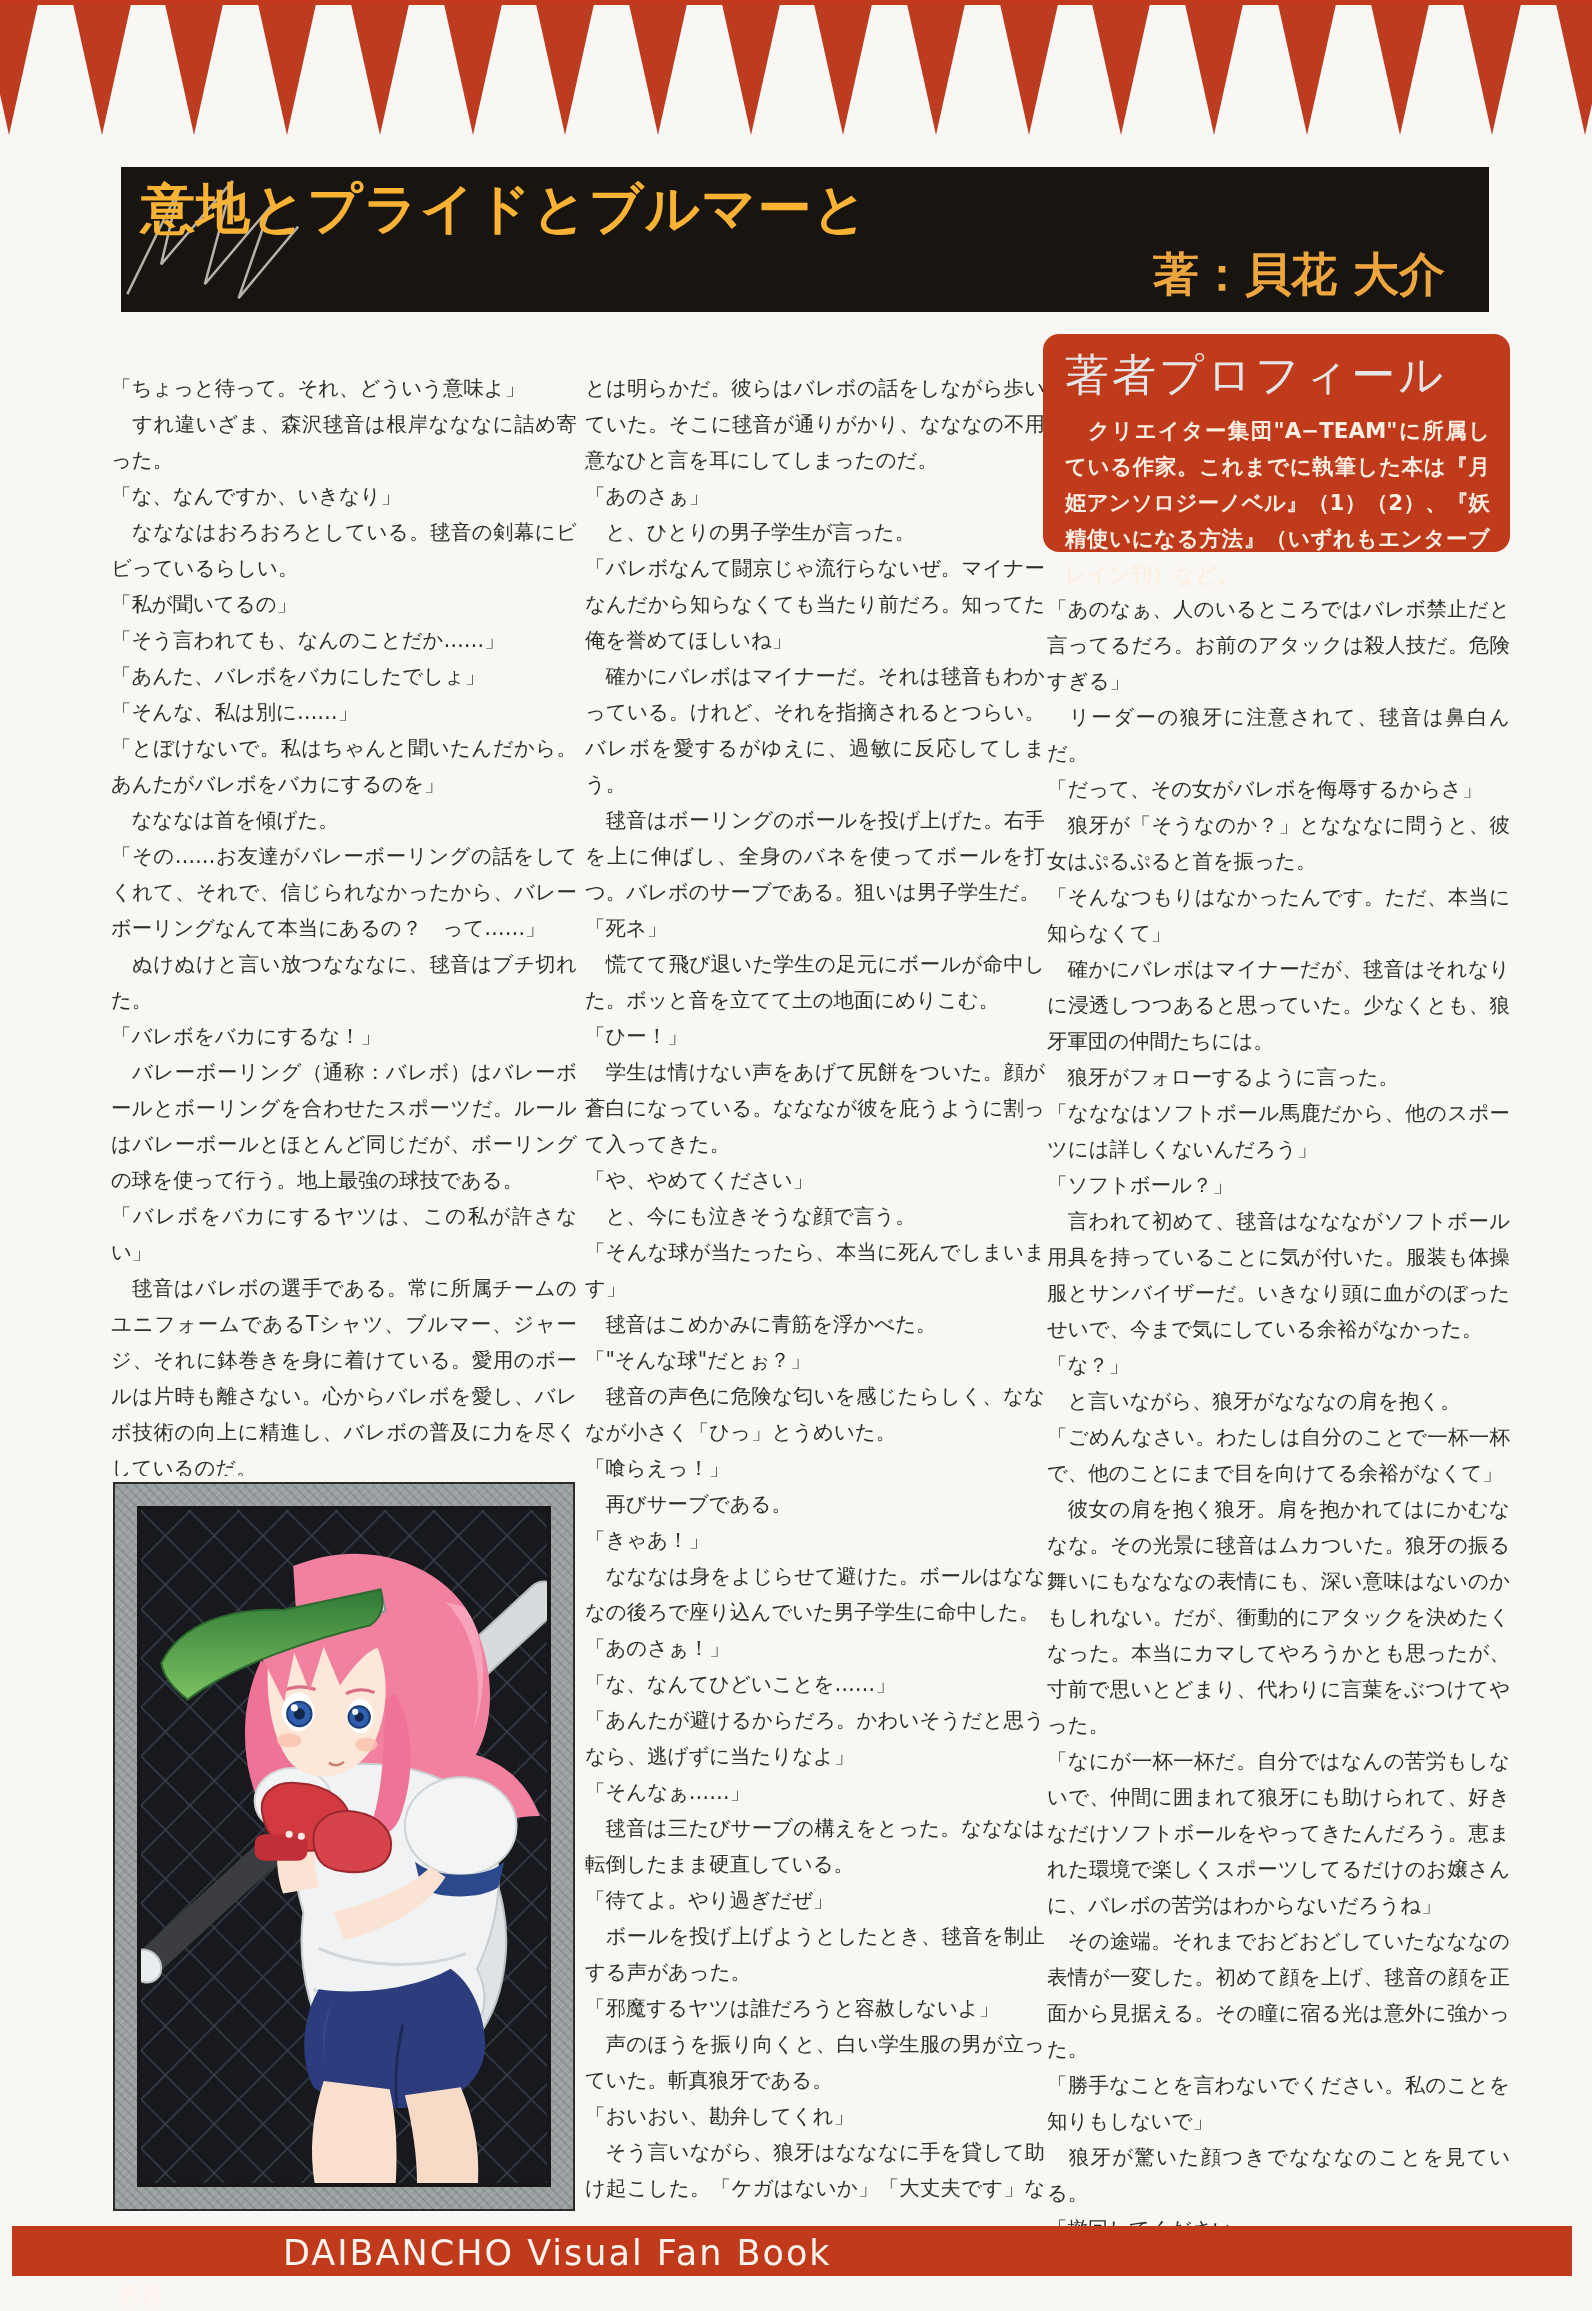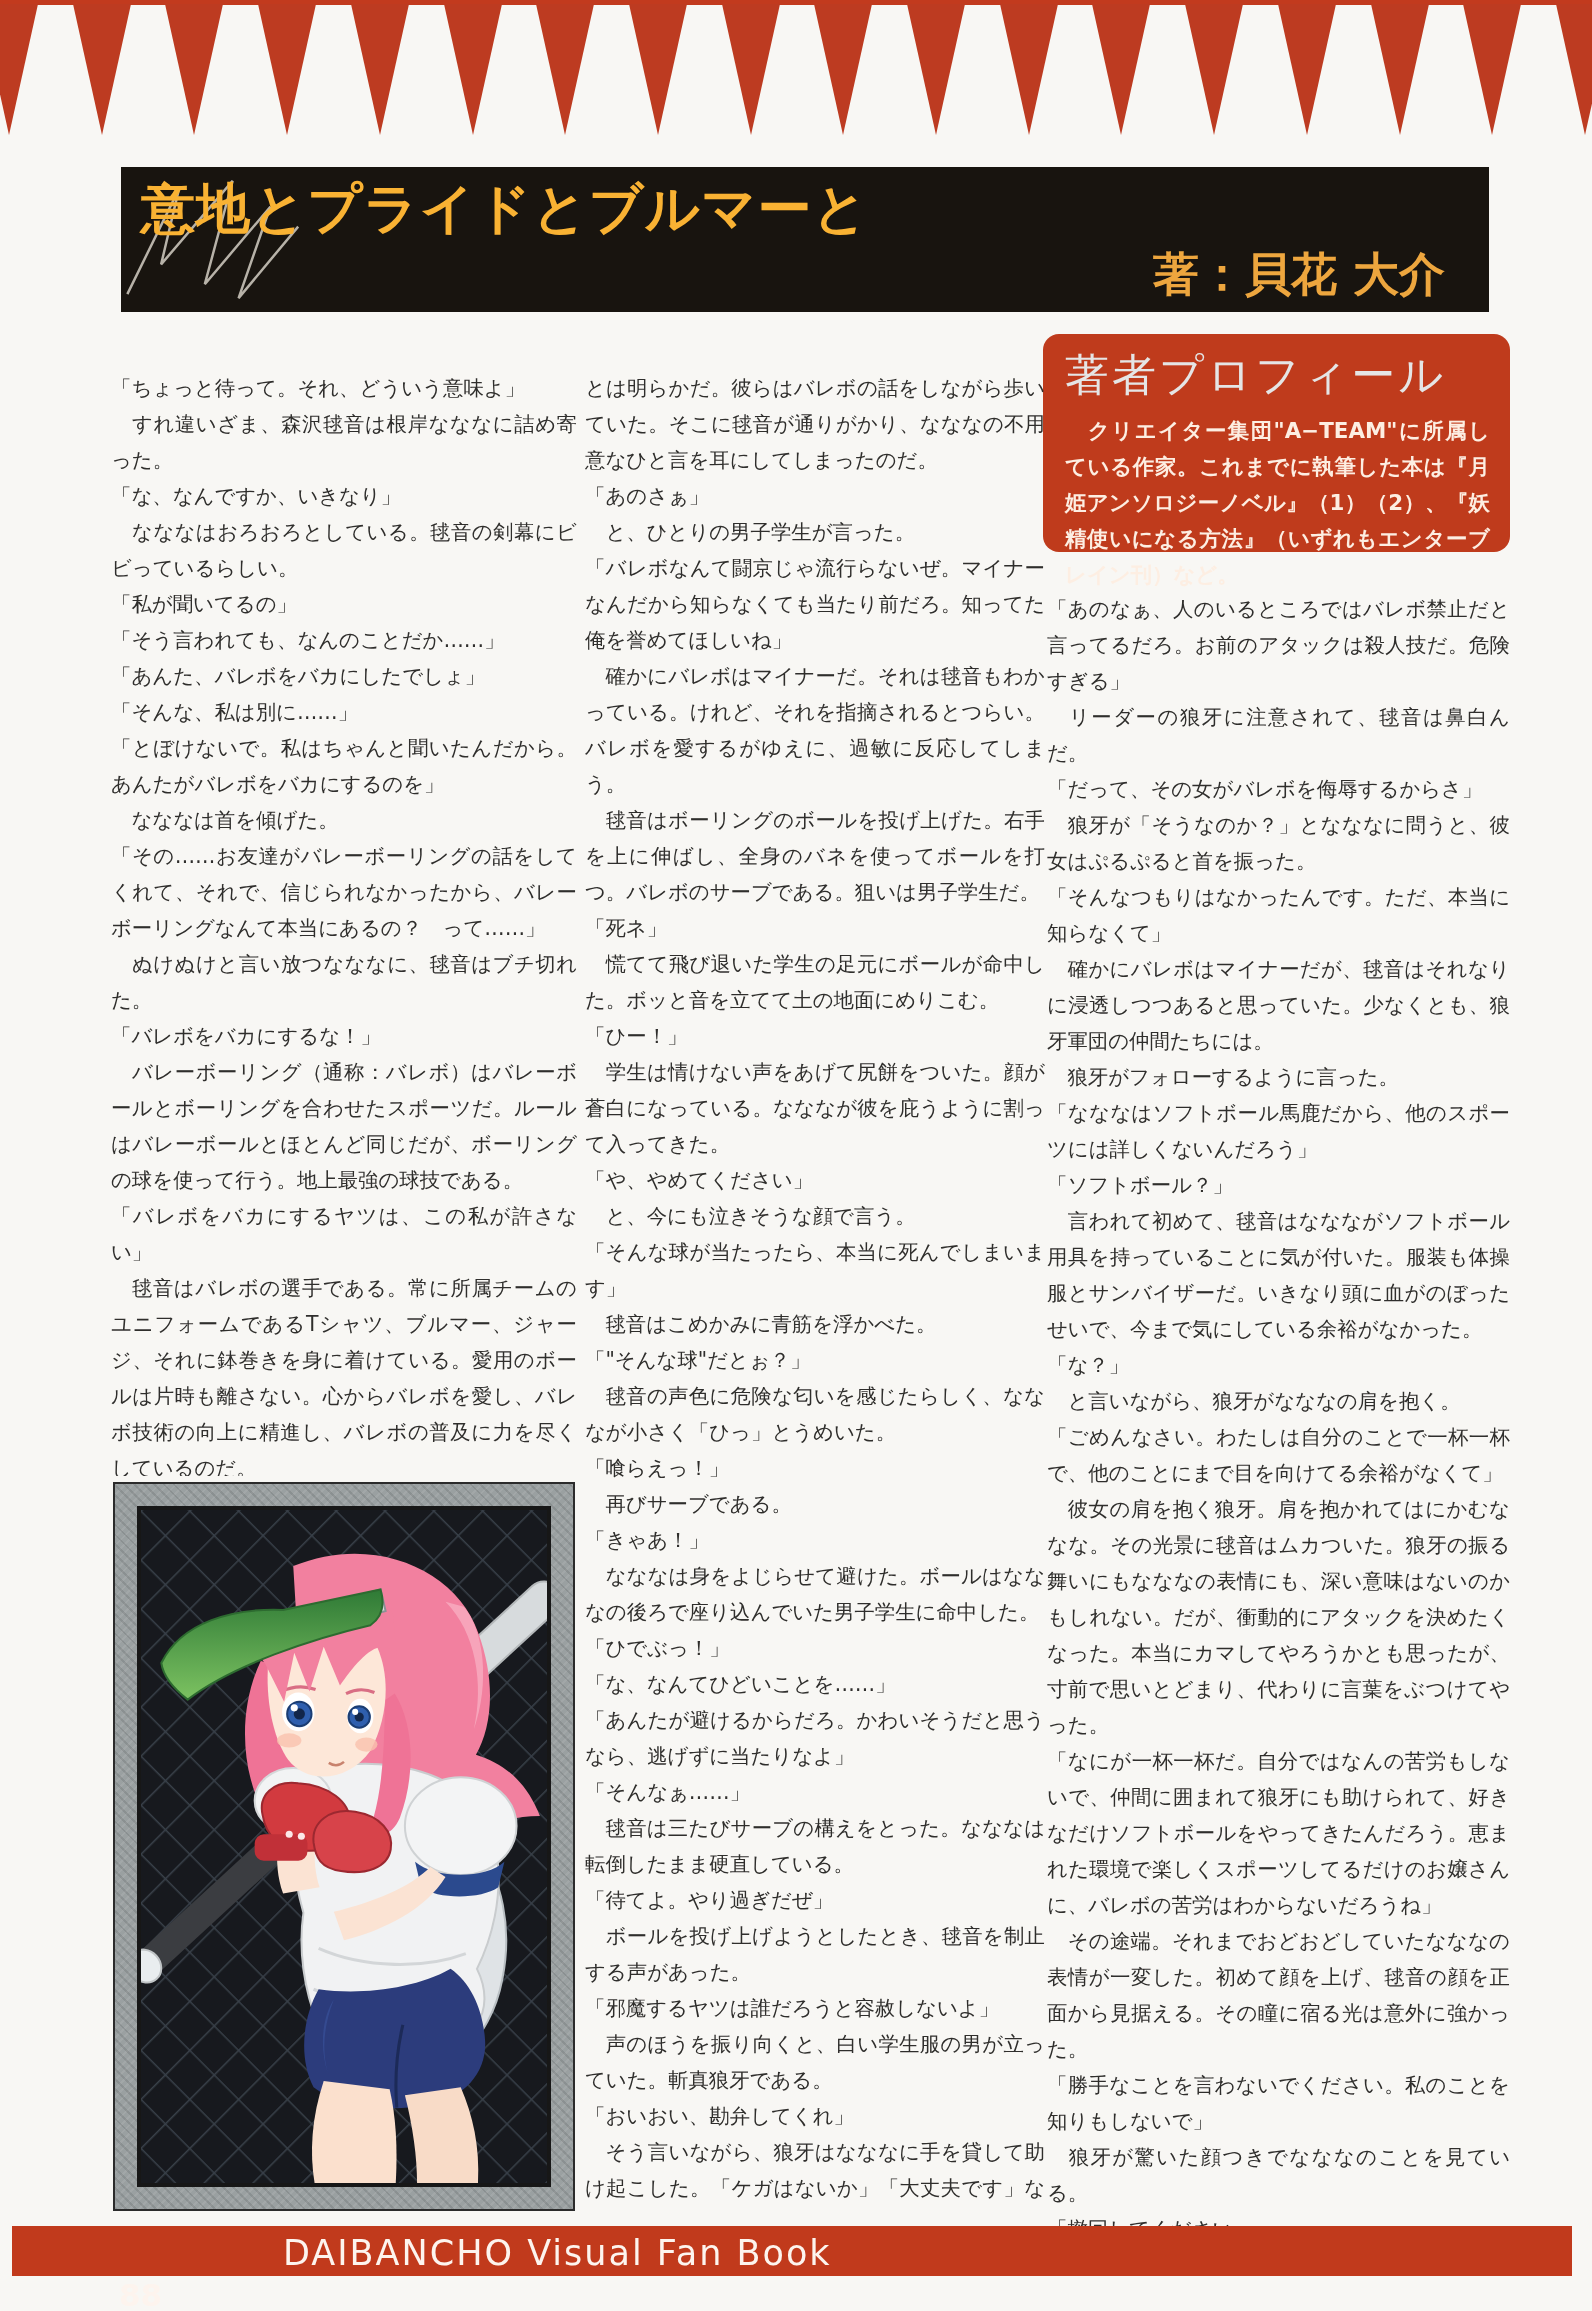--- a/index.html
+++ b/index.html
@@ -115,21 +115,21 @@
       <p>「や、やめてください」</p>
       <p>　と、今にも泣きそうな顔で言う。</p>
       <p>「そんな球が当たったら、本当に死んでしまいます」</p>
       <p>　毬音はこめかみに青筋を浮かべた。</p>
       <p>「"そんな球"だとぉ？」</p>
       <p>　毬音の声色に危険な匂いを感じたらしく、なななが小さく「ひっ」とうめいた。</p>
       <p>「喰らえっ！」</p>
       <p>　再びサーブである。</p>
       <p>「きゃあ！」</p>
       <p>　なななは身をよじらせて避けた。ボールはなななの後ろで座り込んでいた男子学生に命中した。</p>
-      <p>「ひでぶっ！」</p>
+      <p>「あのさぁ！」</p>
       <p>「な、なんてひどいことを……」</p>
       <p>「あんたが避けるからだろ。かわいそうだと思うなら、逃げずに当たりなよ」</p>
       <p>「そんなぁ……」</p>
       <p>　毬音は三たびサーブの構えをとった。なななは転倒したまま硬直している。</p>
       <p>「待てよ。やり過ぎだぜ」</p>
       <p>　ボールを投げ上げようとしたとき、毬音を制止する声があった。</p>
       <p>「邪魔するヤツは誰だろうと容赦しないよ」</p>
       <p>　声のほうを振り向くと、白い学生服の男が立っていた。斬真狼牙である。</p>
       <p>「おいおい、勘弁してくれ」</p>
       <p>　そう言いながら、狼牙はなななに手を貸して助け起こした。「ケガはないか」「大丈夫です」などと言葉を交わしている。</p>

